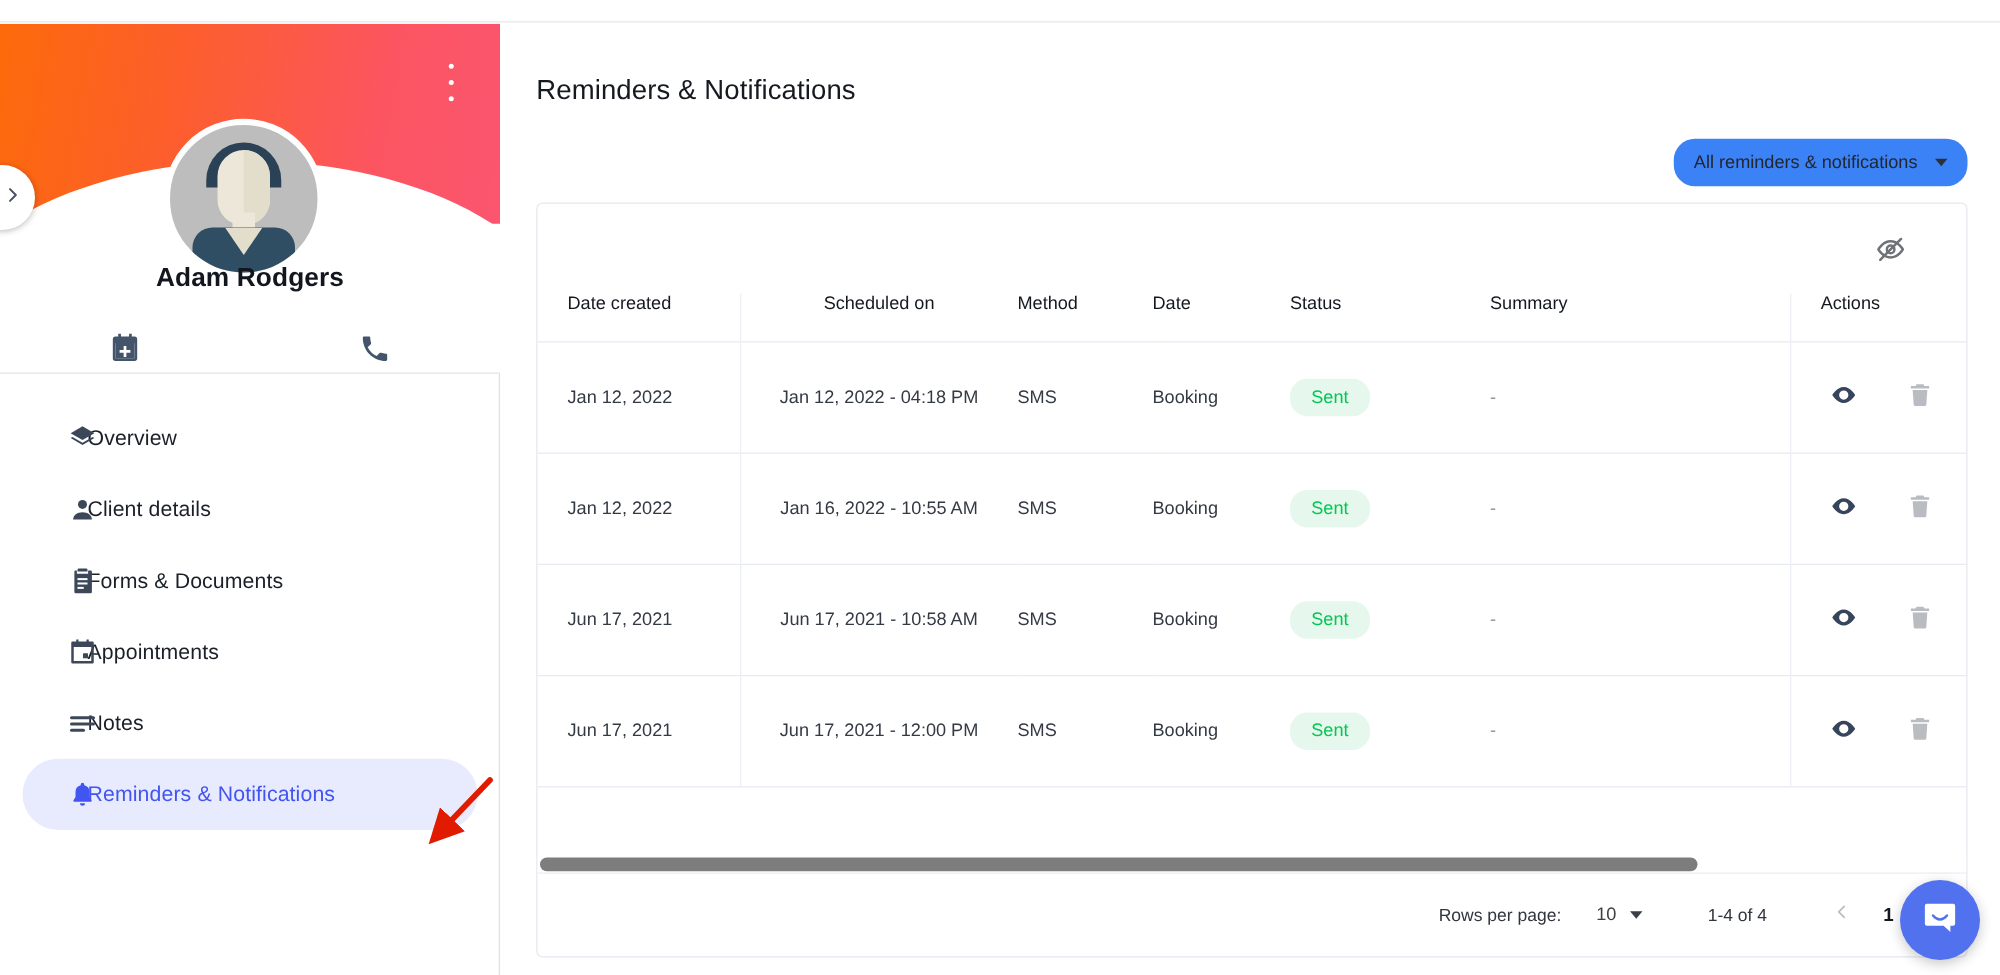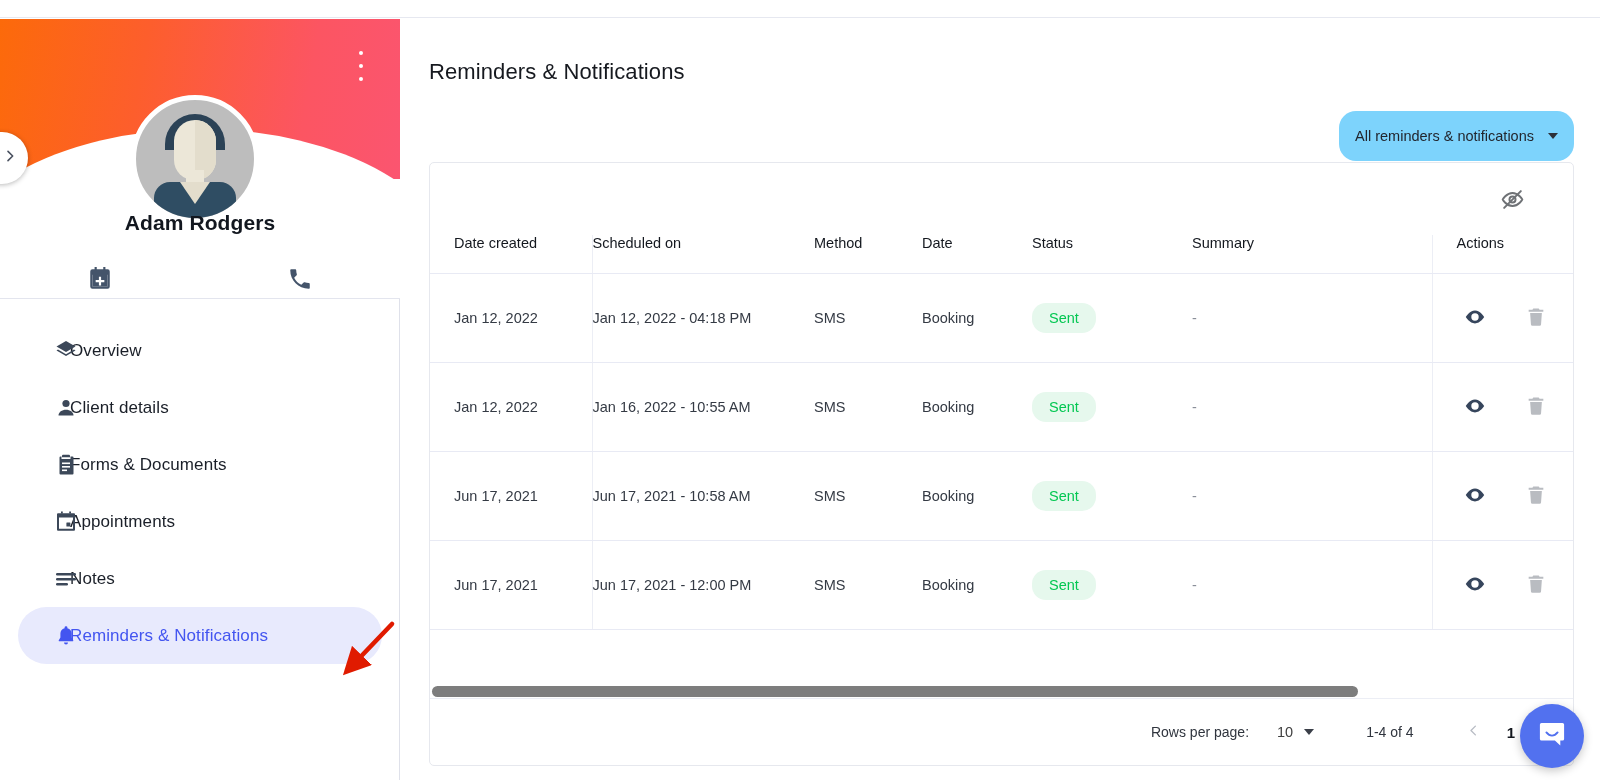--- a/index.html
+++ b/index.html
@@ -96,22 +96,22 @@
   .annot-arrow { position:absolute; left:320px; top:612px; z-index:40; pointer-events:none; }
 
   
   .main {
     position:absolute; left:401px; top:19px; width:1199px; height:761px; background:#ffffff;
   }
   .page-title {
     position:absolute; left:28px; top:40px; font-size:22px; color:#16191f; letter-spacing:.1px;
   }
   .filter-chip {
-    position:absolute; right:26px; top:92px; height:50px;
-    background:#7dd3fc; border-radius:17px; display:flex; align-items:center;
+    position:absolute; right:26px; top:92px; height:38px;
+    background:#3b82f6; border-radius:17px; display:flex; align-items:center;
     padding:0 16px; cursor:pointer;
   }
   .filter-chip span { font-size:14.5px; color:#22262e; }
   .filter-chip .caret { margin-left:14px; width:0; height:0;
       border-left:5px solid transparent; border-right:5px solid transparent;
       border-top:6px solid #2c3038; }
 
   
   .table-card {
     position:absolute; left:28px; top:143px; width:1145px; height:604px;
@@ -123,21 +123,21 @@
   table { width:100%; border-collapse:collapse; table-layout:fixed; }
   th {
     text-align:left; font-size:14.5px; font-weight:normal; color:#14181f;
     padding:0 0 22px 0; vertical-align:bottom; border-bottom:1px solid #e8eaf4;
   }
   td {
     font-size:14.5px; color:#343a44; height:89px; border-bottom:1px solid #e8eaf4;
   }
   .vsep { border-left:1px solid #eceef5; }
   .c-datecreated { width:162px; padding-left:24px;margin-top:38px; }
-  .c-scheduled   { width:222px; padding-left:0; }
+  .c-scheduled   { width:222px; padding-left:0;text-align:center; }
   .c-method      { width:108px; }
   .c-type        { width:110px; }
   .c-status      { width:160px; }
   .c-summary     { width:240px; }
   .c-actions     { width:auto; padding-left:24px; }
 
   .badge-sent {
     display:inline-block; background:#e6f8ed; color:#03c752;
     border-radius:14px; padding:7px 17px; font-size:14.5px;
   }

